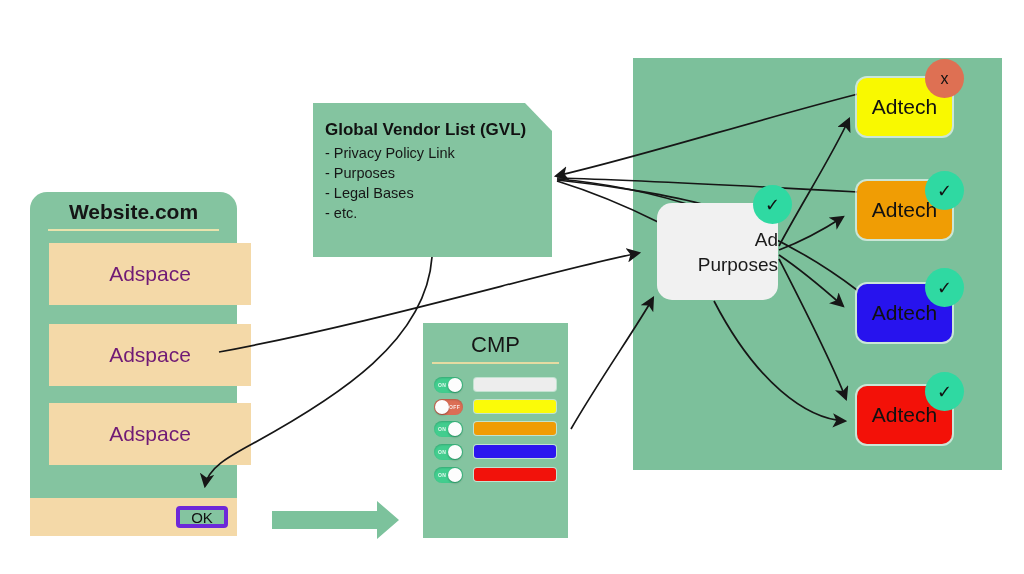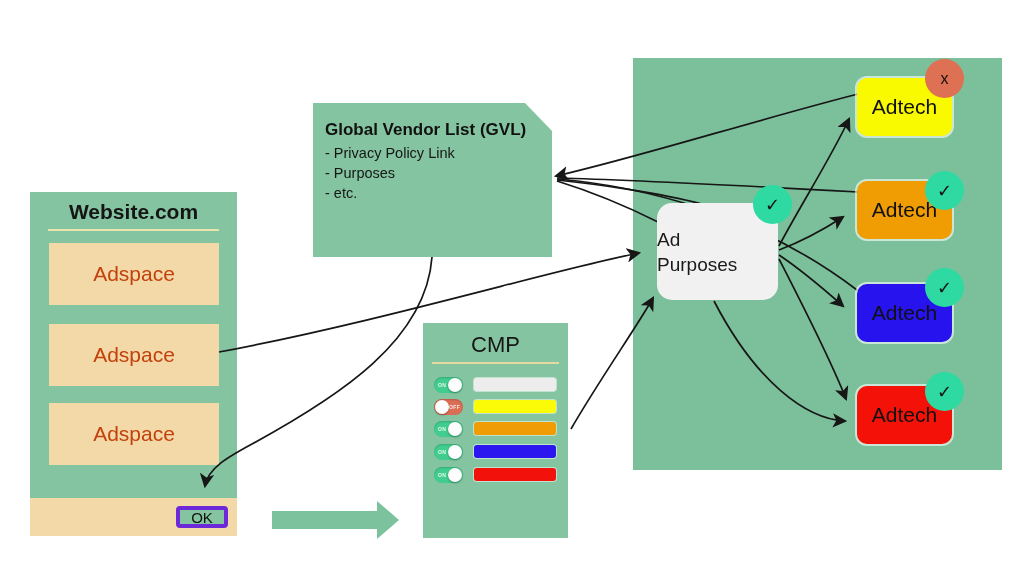--- a/index.html
+++ b/index.html
@@ -1,25 +1,25 @@
 <!DOCTYPE html>
 <html><head>
 <meta charset="utf-8">
 <style>
   html,body{margin:0;padding:0;background:#fff;}
   *{box-sizing:border-box;font-family:"Liberation Sans", sans-serif;}
   .canvas{position:relative;width:1024px;height:574px;background:#ffffff;overflow:hidden;}
 
   
   .greenbox{position:absolute;background:#84c4a0;z-index:1;}
-  .website-box{left:30px;top:192px;width:207px;height:344px;}
+  .website-box{left:30px;top:192px;width:207px;height:344px;border-radius:17px;}
   .box-title{position:absolute;left:0;right:0;top:8px;text-align:center;font-weight:bold;font-size:21px;color:#151515;}
   .title-underline{position:absolute;left:18px;top:37px;width:171px;height:2px;background:#e9e3ad;}
-  .adspace{position:absolute;left:19px;width:170px;height:62px;background:#f4d9a8;
-           display:flex;align-items:center;justify-content:center;font-size:21px;color:#c2410c;}
+  .adspace{position:absolute;left:19px;width:202px;height:62px;background:#f4d9a8;
+           display:flex;align-items:center;justify-content:center;font-size:21px;color:#701a75;}
   .adspace-1{top:51px;} .adspace-2{top:132px;} .adspace-3{top:211px;}
   .consent-banner{position:absolute;left:0;top:306px;width:207px;height:38px;background:#f4d9a8;}
   .ok-button{position:absolute;right:9px;top:8px;width:52px;height:22px;background:#84c4a0;
              border:4px solid #6d28d9;border-radius:4px;display:flex;align-items:center;justify-content:center;
              font-size:15px;color:#111;cursor:pointer;}
 
   
   .gvl-note{left:313px;top:103px;width:239px;height:154px;padding:17px 12px 0 12px;
             clip-path:polygon(0 0, 212px 0, 100% 28px, 100% 100%, 0 100%);}
   .gvl-title{font-weight:bold;font-size:17px;color:#111;margin-bottom:3px;}
@@ -48,21 +48,21 @@
   .bar-4{background:#2b16ef;} .bar-5{background:#f2120b;}
 
   
   .ecosystem-panel{left:633px;top:58px;width:369px;height:412px;background:#7cc09b;}
 
   
   .arrows{position:absolute;left:0;top:0;width:1024px;height:574px;z-index:2;pointer-events:none;}
 
   
   .adex-node{position:absolute;left:657px;top:203px;width:121px;height:97px;background:#f1f1f1;
-             border-radius:15px;z-index:3;display:flex;flex-direction:column;align-items:flex-start;
+             border-radius:15px;z-index:3;display:flex;flex-direction:column;align-items:flex-end;
              justify-content:center;font-size:19px;line-height:25px;color:#1a1a1a;}
   .badge{position:absolute;width:39px;height:39px;border-radius:50%;display:flex;align-items:center;
          justify-content:center;font-size:18px;color:#111;z-index:4;}
   .badge.approved{background:#2fd9a2;}
   .badge.rejected{background:#de7053;font-size:16px;}
   .adex-badge{left:753px;top:185px;}
   .adtech-node{position:absolute;left:857px;width:95px;height:58px;border-radius:10px;z-index:3;
                display:flex;align-items:center;justify-content:center;font-size:21px;color:#111;
                box-shadow:0 0 0 2px rgba(255,255,255,.6);}
   .adtech-1{top:78px;background:#f9f900;}
@@ -86,20 +86,21 @@
     <div class="adspace adspace-3">Adspace</div>
     <div class="consent-banner">
       <div class="ok-button">OK</div>
     </div>
   </div>
 
   <div class="greenbox gvl-note">
     <div class="gvl-title">Global Vendor List (GVL)</div>
     <div class="gvl-item">- Privacy Policy Link</div>
     <div class="gvl-item">- Purposes</div>
+    <div class="gvl-item">- Legal Bases</div>
     <div class="gvl-item">- etc.</div>
   </div>
 
   <div class="greenbox cmp-panel">
     <div class="cmp-title">CMP</div>
     <div class="cmp-underline"></div>
 
     <div class="cmp-row row-1">
       <div class="toggle on">
         <span class="toggle-label">ON</span>

